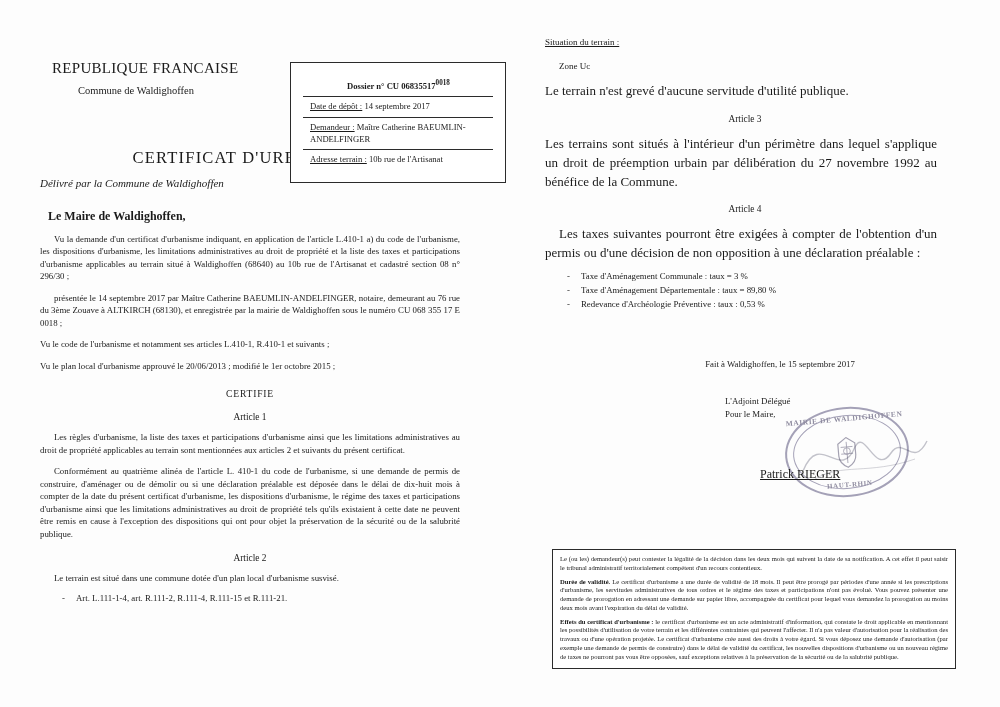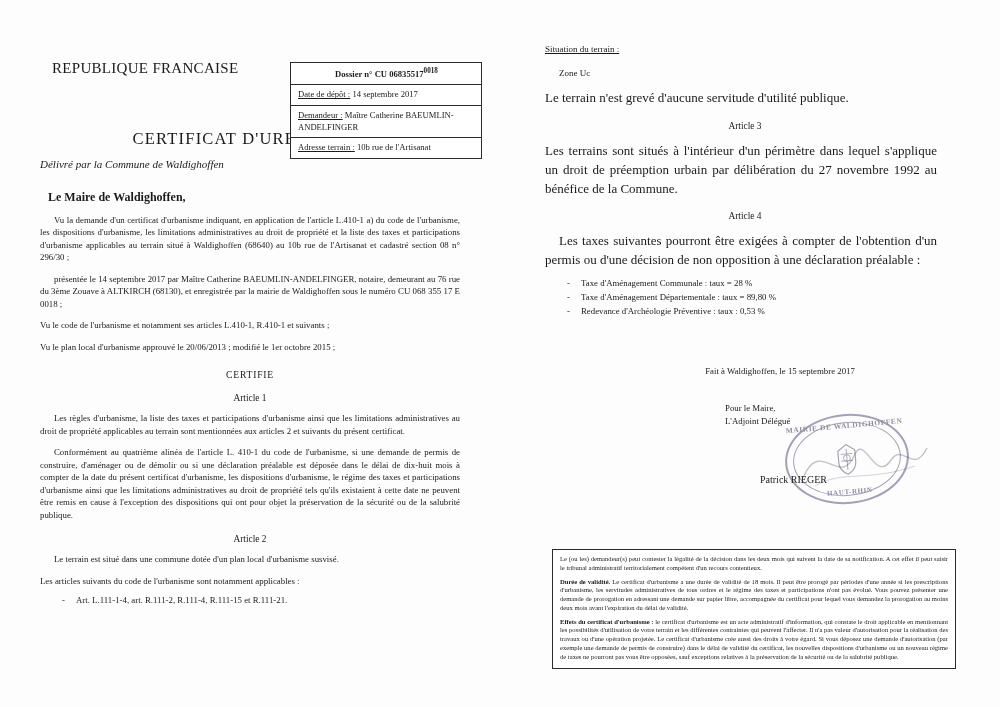--- a/index.html
+++ b/index.html
@@ -22,21 +22,21 @@
   }
   .col-left {
     position: absolute;
     left: 40px;
     top: 48px;
     width: 420px;
   }
   .col-right {
     position: absolute;
     left: 545px;
-    top: 44px;
+    top: 37px;
     width: 400px;
   }
 
   
   .rf-title {
     font-size: 15px;
     font-variant: small-caps;
     letter-spacing: .3px;
     margin: 12px 0 0 12px;
     font-weight: normal;
@@ -45,21 +45,21 @@
     font-size: 10.5px;
     margin: 8px 0 0 38px;
   }
 
   .dossier-box {
     position: absolute;
     left: 250px;
     top: 14px;
     width: 190px;
     border: 1px solid #2b2b2b;
-    padding: 0;
+    padding: 12px;
     font-size: 8.6px;
     line-height: 1.35;
     background: #fff;
   }
   .dossier-box .row {
     padding: 4px 6px 4px 7px;
     border-bottom: 1px solid #2b2b2b;
   }
   .dossier-box .row:last-child { border-bottom: none; }
   .dossier-box .row.center { text-align: center; font-weight: bold; }
@@ -146,21 +146,22 @@
   }
   .pour-maire {
     margin-top: 26px;
     margin-left: 180px;
     line-height: 1.5;
   }
   .signer-name {
     position: absolute;
     left: 215px;
     top: 108px;
-    font-size: 10px;
+    font-size: 12px;
+    text-decoration: underline;
   }
 
   
   .stamp {
     position: absolute;
     left: 240px;
     top: 48px;
     width: 120px;
     height: 86px;
     border: 2px solid #6f6a8d;
@@ -229,20 +230,21 @@
   .notice-box b { font-weight: bold; }
 </style>
 </head>
 <body>
 
 <div class="page">
 
   <div class="col-left">
 
     <div class="rf-title">REPUBLIQUE FRANCAISE</div>
+    <div class="commune">Commune de Waldighoffen</div>
 
     <div class="dossier-box">
       <div class="row center">
         <span>Dossier n° CU 06835517</span><sup>0018</sup>
       </div>
       <div class="row">
         <span class="lbl">Date de dépôt :</span>
         <span>14 septembre 2017</span>
       </div>
       <div class="row">
@@ -266,48 +268,47 @@
     <p class="body noind">Vu le plan local d'urbanisme approuvé le 20/06/2013 ; modifié le 1er octobre 2015 ;</p>
 
     <div class="certifie">CERTIFIE</div>
 
     <div class="article-h">Article 1</div>
     <p class="body">Les règles d'urbanisme, la liste des taxes et participations d'urbanisme ainsi que les limitations administratives au droit de propriété applicables au terrain sont mentionnées aux articles 2 et suivants du présent certificat.</p>
     <p class="body">Conformément au quatrième alinéa de l'article L. 410-1 du code de l'urbanisme, si une demande de permis de construire, d'aménager ou de démolir ou si une déclaration préalable est déposée dans le délai de dix-huit mois à compter de la date du présent certificat d'urbanisme, les dispositions d'urbanisme, le régime des taxes et participations d'urbanisme ainsi que les limitations administratives au droit de propriété tels qu'ils existaient à cette date ne peuvent être remis en cause à l'exception des dispositions qui ont pour objet la préservation de la sécurité ou de la salubrité publique.</p>
 
     <div class="article-h">Article 2</div>
     <p class="body">Le terrain est situé dans une commune dotée d'un plan local d'urbanisme susvisé.</p>
-    <p class="body noind">Les articles suivants du code de l'urbanisme sont notamment applicables :</p>
     <ul class="dashlist">
       <li>Art. L.111-1-4, art. R.111-2, R.111-4, R.111-15 et R.111-21.</li>
     </ul>
   </div>
 
   <div class="col-right">
 
     <div class="r-underline">Situation du terrain :</div>
     <div class="r-zone">Zone  Uc</div>
     <p class="rbody">Le terrain n'est grevé d'aucune servitude d'utilité publique.</p>
 
     <div class="article-h">Article 3</div>
     <p class="rbody">Les terrains sont situés à l'intérieur d'un périmètre dans lequel s'applique un droit de préemption urbain par délibération du 27 novembre 1992 au bénéfice de la Commune.</p>
 
     <div class="article-h">Article 4</div>
     <p class="rbody ind">Les taxes suivantes pourront être exigées à compter de l'obtention d'un permis ou d'une décision de non opposition à une déclaration préalable :</p>
     <ul class="dashlist">
-      <li>Taxe d'Aménagement Communale : taux = 28 %</li>
+      <li>Taxe d'Aménagement Communale : taux = 3 %</li>
       <li>Taxe d'Aménagement Départementale : taux = 89,80 %</li>
       <li>Redevance d'Archéologie Préventive : taux : 0,53 %</li>
     </ul>
 
     <div class="signature-area">
       <div class="fait">Fait à Waldighoffen, le 15 septembre 2017</div>
       <div class="pour-maire">
+        <div>L'Adjoint Délégué</div>
         <div>Pour le Maire,</div>
-        <div>L'Adjoint Délégué</div>
       </div>
 
       <div class="stamp">
         <div class="stamp-inner"></div>
         <div class="stamp-top">MAIRIE DE WALDIGHOFFEN</div>
         <svg class="stamp-emblem" viewBox="0 0 40 40">
           <path d="M20 3 L30 10 L30 24 Q30 33 20 38 Q10 33 10 24 L10 10 Z" fill="none" stroke="#4a4565" stroke-width="1.4"></path>
           <path d="M20 8 L20 33 M13 14 L27 14 M13 22 L27 22" stroke="#4a4565" stroke-width="1"></path>
           <circle cx="20" cy="19" r="4" fill="none" stroke="#4a4565" stroke-width="1"></circle>
         </svg>

